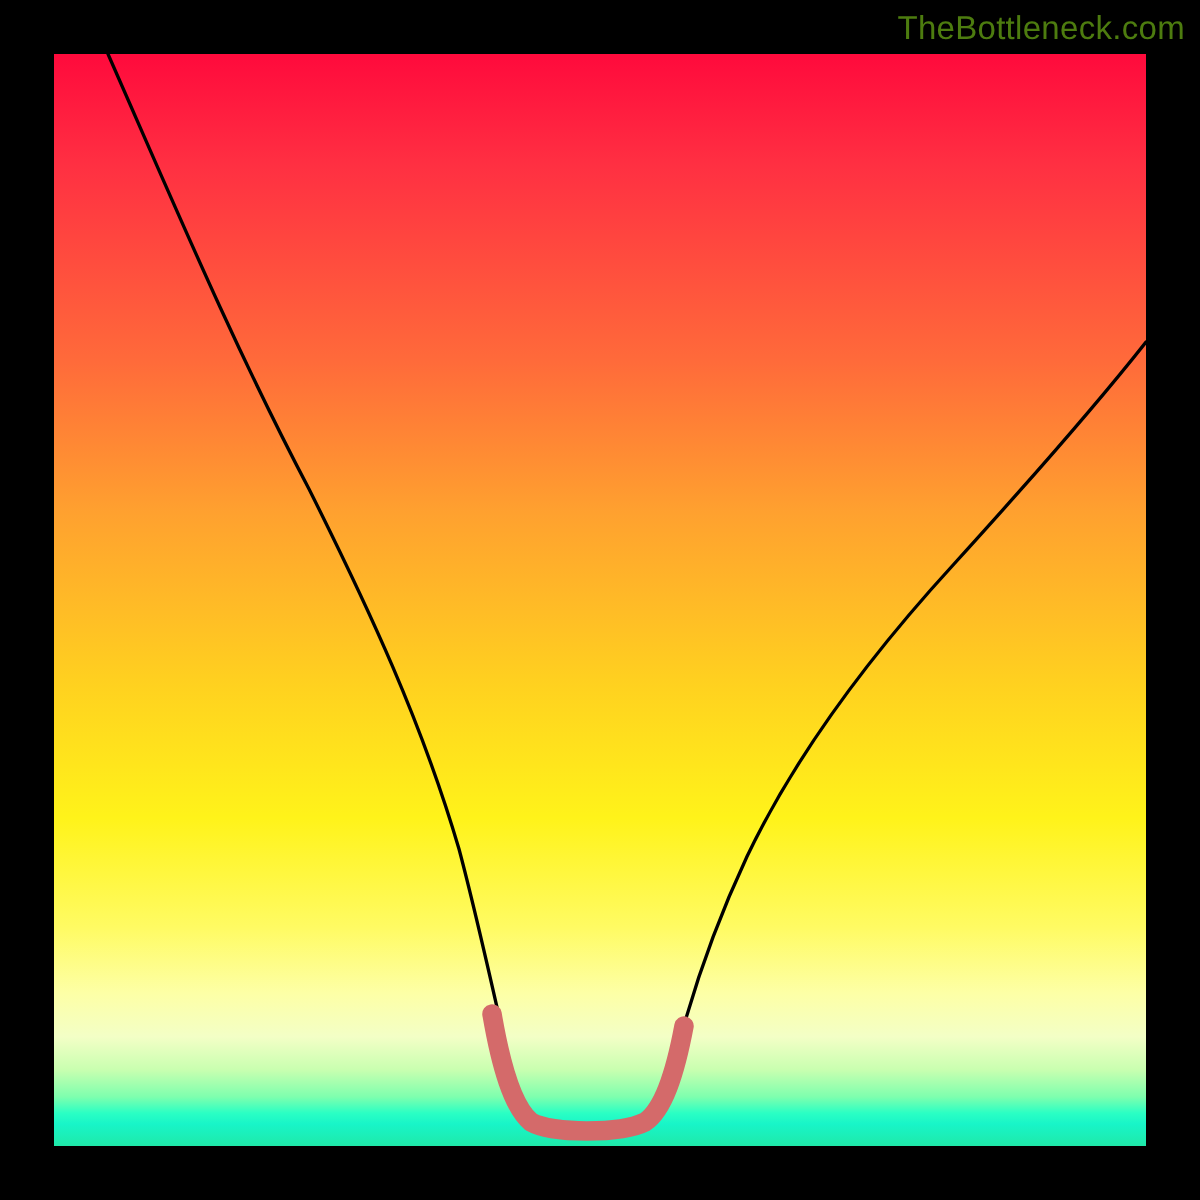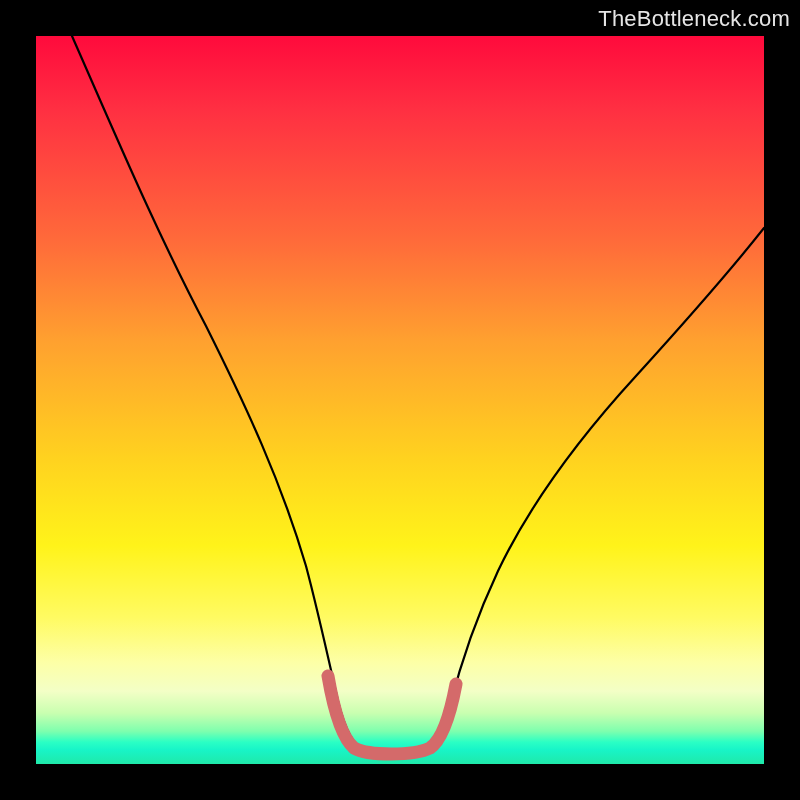--- a/index.html
+++ b/index.html
@@ -49,21 +49,21 @@
     left: 0;
     top: 0;
     width: 728px;
     height: 728px;
     display: block;
   }
   .watermark {
     position: absolute;
     right: 10px;
     top: 6px;
-    color: #e5e5e5;
+    color: #4d7c0f;
     font-size: 22px;
     letter-spacing: 0.2px;
     font-weight: 400;
   }
 </style>
 </head>
 <body>
 
 <div class="frame">
   <div class="plot">

